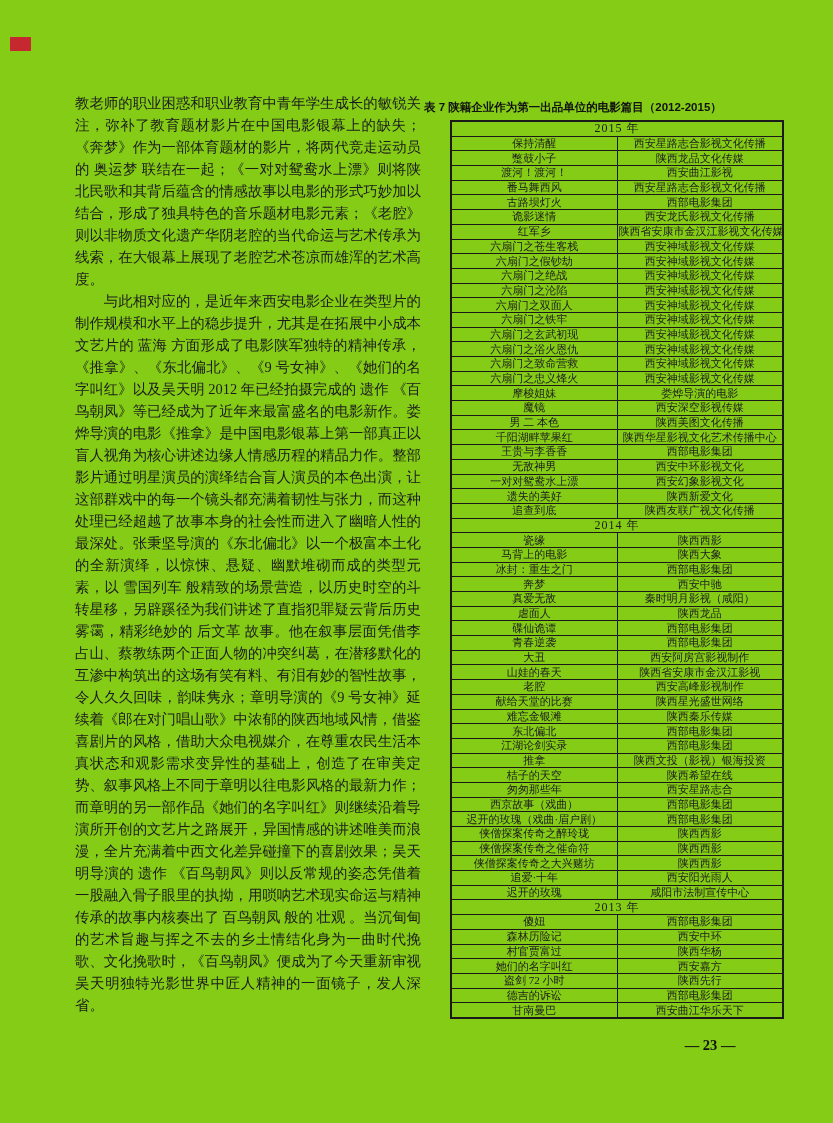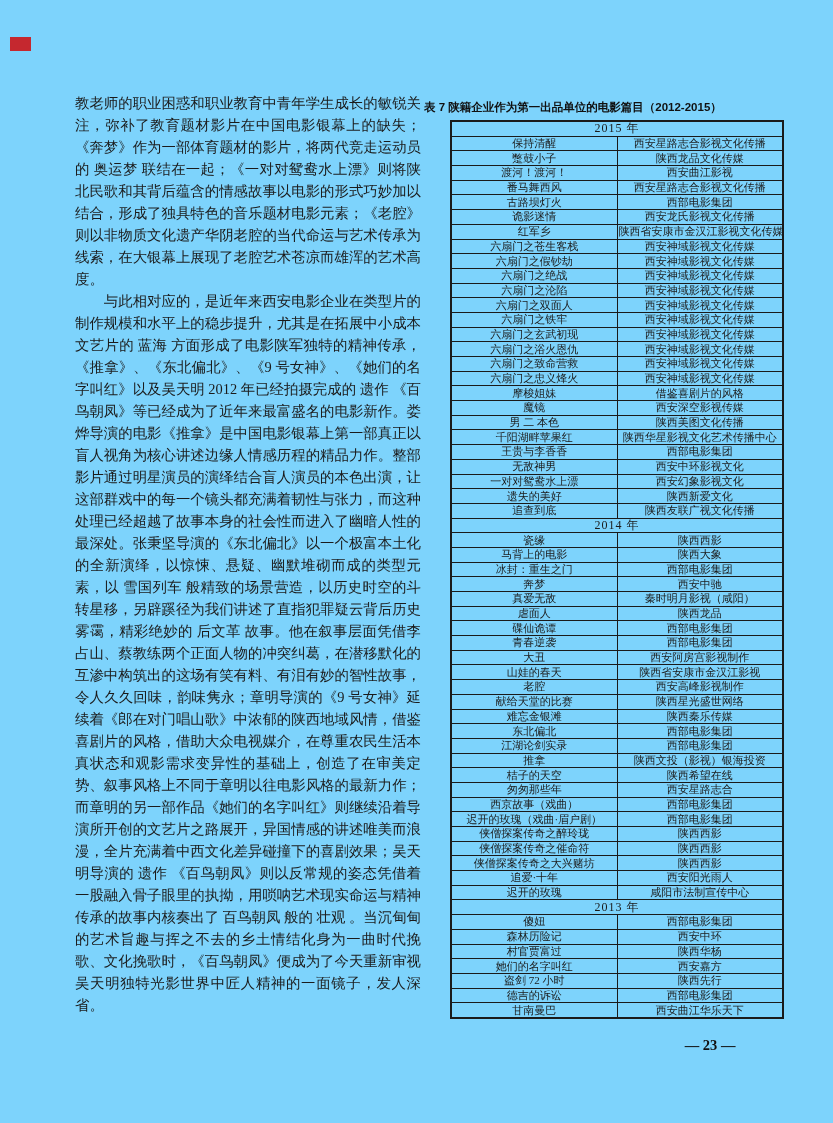--- a/index.html
+++ b/index.html
@@ -1,16 +1,16 @@
 <!DOCTYPE html>
 <html><head>
 <meta charset="utf-8">
 <style>
   html,body{margin:0;padding:0;background:#ffffff;}
-  .page{position:relative;width:833px;height:1123px;background:#7dd3fc;overflow:hidden;
+  .page{position:relative;width:833px;height:1123px;background:#84cc16;overflow:hidden;
         font-family:"Liberation Serif","DejaVu Serif",serif;color:#1b1b1b;}
   .red-marker{position:absolute;left:10px;top:37px;width:21px;height:14px;}
   .left-col{position:absolute;left:75px;top:92px;width:346px;
             font-size:14.4px;line-height:22px;text-align:justify;}
   .left-col p{margin:0;padding:0;}
   .left-col p.indent{text-indent:2em;}
   .right-col{position:absolute;left:424px;top:100px;width:334px;}
   .table-caption{font-family:"Liberation Sans","DejaVu Sans",sans-serif;
                  font-weight:bold;font-size:11.5px;text-align:left;
                  white-space:nowrap;margin:0 0 5px 0;color:#111;}
@@ -106,21 +106,21 @@
           <tr>
             <td>六扇门之致命营救</td>
             <td>西安神域影视文化传媒</td>
           </tr>
           <tr>
             <td>六扇门之忠义烽火</td>
             <td>西安神域影视文化传媒</td>
           </tr>
           <tr>
             <td>摩梭姐妹</td>
-            <td>借鉴喜剧片的风格</td>
+            <td>娄烨导演的电影</td>
           </tr>
           <tr>
             <td>魔镜</td>
             <td>西安深空影视传媒</td>
           </tr>
           <tr>
             <td>男 二 本色</td>
             <td>陕西美图文化传播</td>
           </tr>
           <tr>

